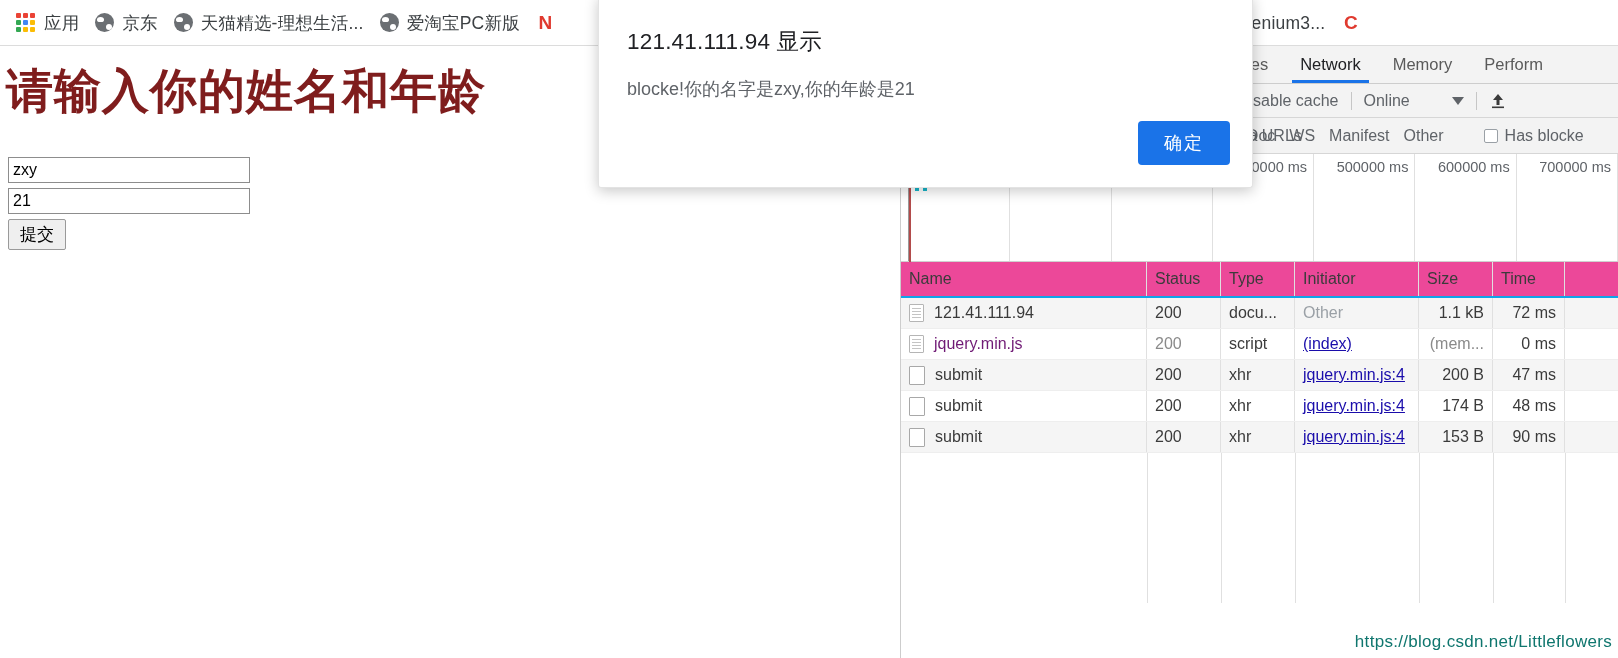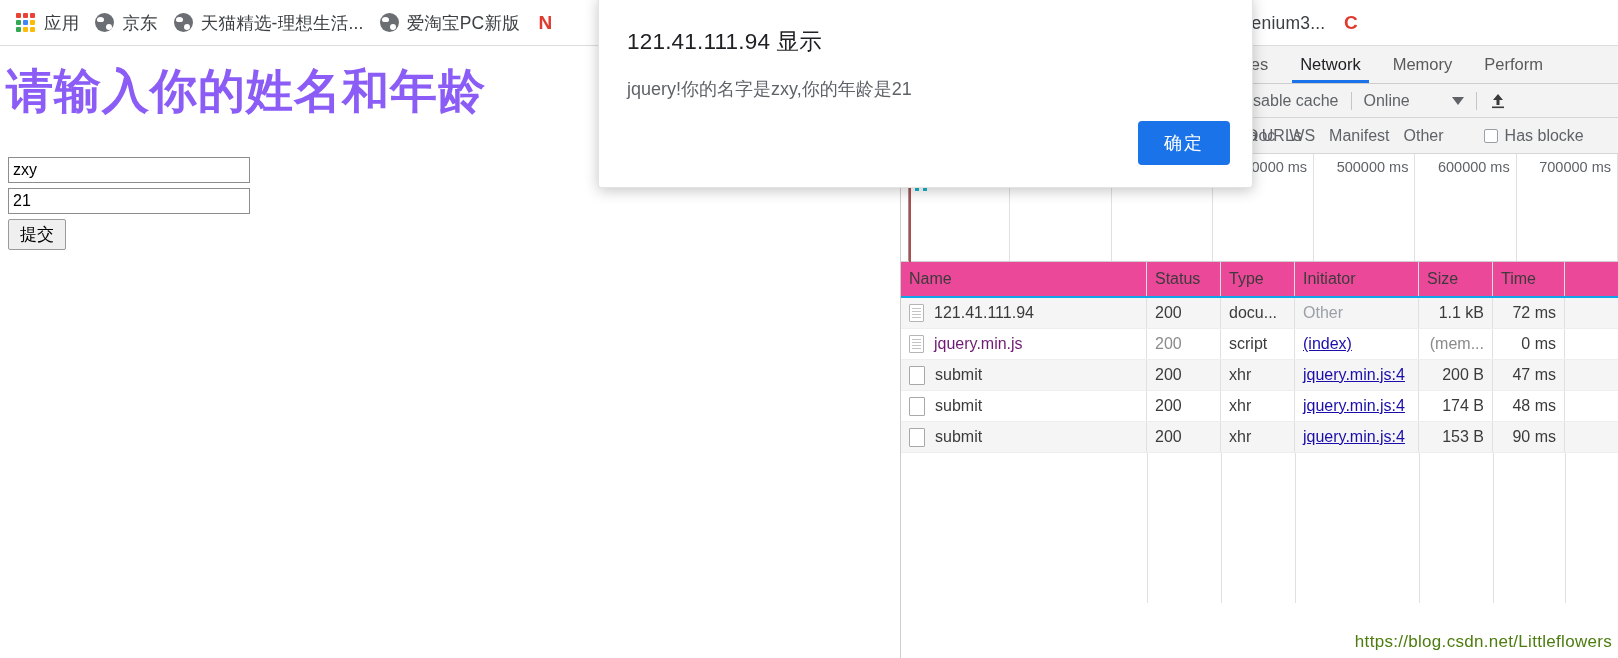--- a/index.html
+++ b/index.html
@@ -60,21 +60,21 @@
   .letter-fav {
     width: 19px; height: 19px; flex: 0 0 auto;
     color: #e03a2f; font-size: 19px; font-weight: 700; line-height: 19px;
     text-align: center;
   }
 
   
   .page-area { position: absolute; left: 0; top: 46px; width: 900px; height: 612px; background: #fff; }
   .page-title {
     margin: 0; padding: 14px 0 0 6px;
-    font-size: 47px; font-weight: 700; color: #8b5cf6;
+    font-size: 47px; font-weight: 700; color: #7f1d1d;
     font-family: "Liberation Sans", sans-serif;
     letter-spacing: 1px;
   }
   .form-stack { margin: 34px 0 0 8px; }
   .txt-input {
     display: block;
     width: 242px; height: 26px;
     border: 1px solid #8d8d8d;
     background: #fff;
     font-size: 16px; color: #000;
@@ -210,21 +210,21 @@
   }
   .doc-ico.lines::before {
     content: ""; position: absolute; left: 2px; top: 3px; right: 2px; bottom: 3px;
     background: repeating-linear-gradient(to bottom, #c4c4c4 0 1px, transparent 1px 3px);
   }
   .doc-ico.blank { width: 16px; height: 19px; border-color: #a8a8a8; }
   .net-body-fill { background: #fff; }
 
   .watermark {
     position: absolute; right: 6px; bottom: 6px;
-    font-size: 17px; color: #4d7c0f; white-space: nowrap;
+    font-size: 17px; color: #0f766e; white-space: nowrap;
     letter-spacing: .3px;
   }
 
   
   .js-dialog {
     position: absolute; left: 598px; top: -4px;
     width: 655px; height: 192px;
     background: #fff;
     border: 1px solid #e3e3e3;
     border-top: none;
@@ -502,19 +502,19 @@
         <div style="position:absolute;left:592px;top:0;bottom:0;width:1px;background:#e0e0e0"></div>
         <div style="position:absolute;left:664px;top:0;bottom:0;width:1px;background:#e0e0e0"></div>
       </div>
     </div>
 
     <div class="watermark">https://blog.csdn.net/Littleflowers</div>
   </div>
 
   <div class="js-dialog">
     <h2 class="dlg-title">121.41.111.94 显示</h2>
-    <p class="dlg-msg">jquery!你的名字是zxy,你的年龄是21</p>
+    <p class="dlg-msg">blocke!你的名字是zxy,你的年龄是21</p>
     <div class="dlg-actions">
       <button class="dlg-ok">确定</button>
     </div>
   </div>
 
 </div>
 
 </body></html>

